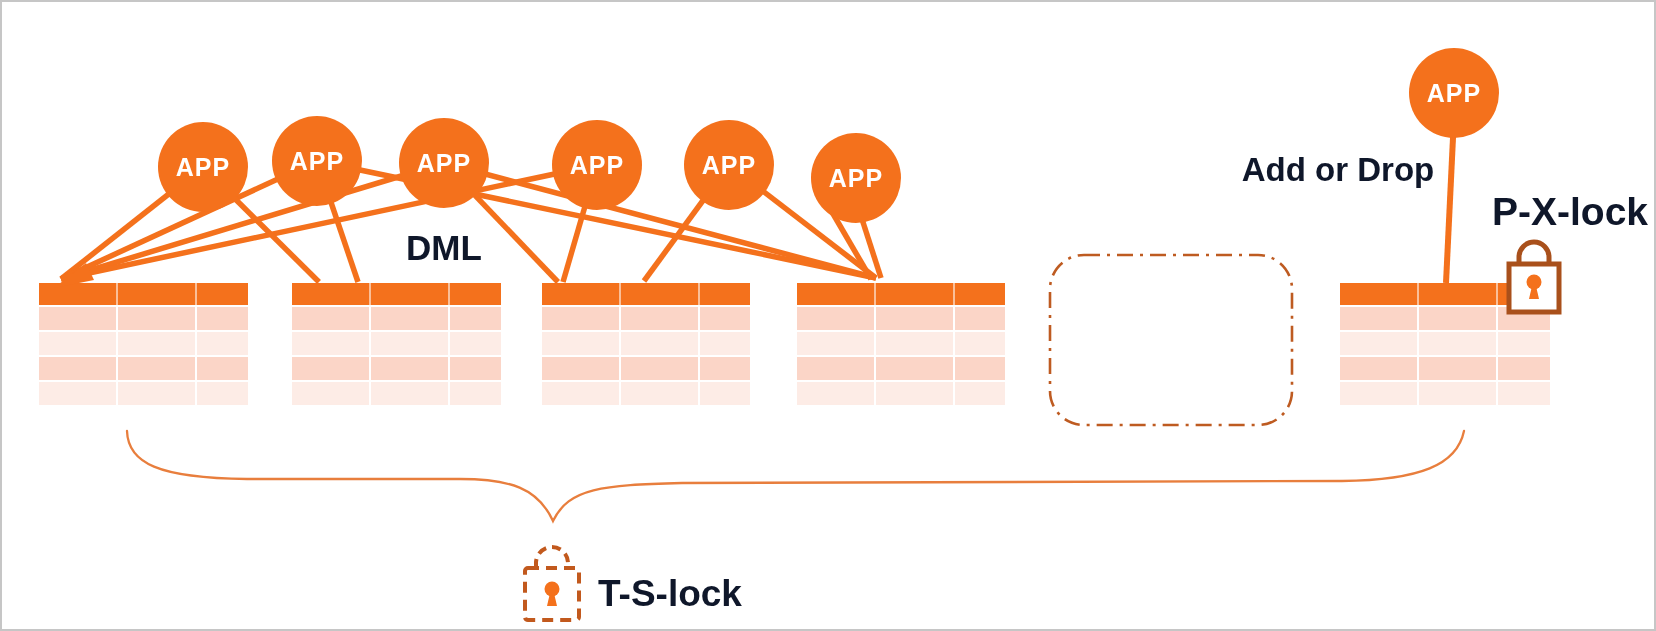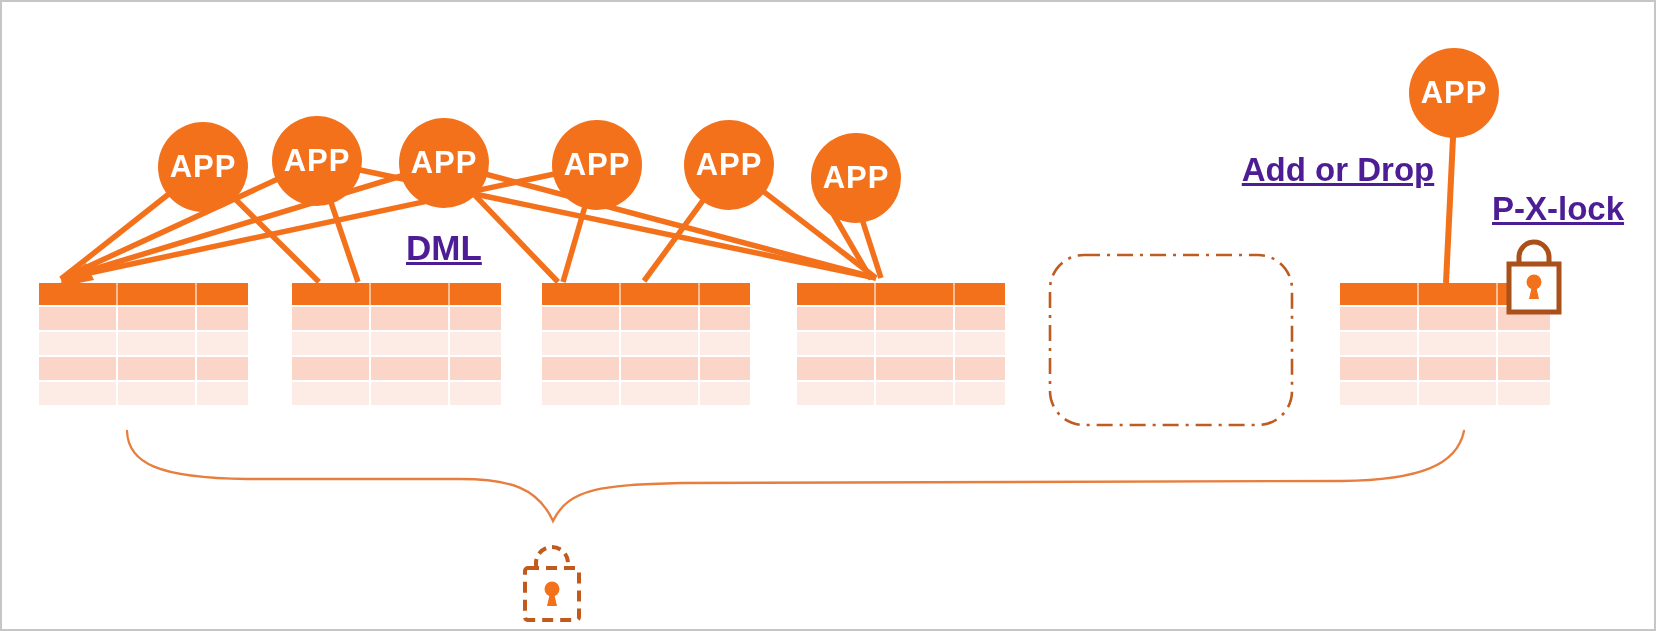--- a/index.html
+++ b/index.html
@@ -6,45 +6,45 @@
   .frame{
     position:relative;width:1656px;height:631px;box-sizing:border-box;
     background:#fff;border:2px solid #c6c6c6;overflow:hidden;
     font-family:"Liberation Sans",sans-serif;
   }
   .layer{position:absolute;left:0;top:0;width:1656px;height:631px;}
   
   .app{
     position:absolute;width:90px;height:90px;border-radius:50%;
     background:#F4711C;display:flex;align-items:center;justify-content:center;
-    color:#fff;font-size:31px;font-weight:600;letter-spacing:1px;
+    color:#fff;font-size:25px;font-weight:600;letter-spacing:1px;
   }
   
   .ptable{position:absolute;top:281px;}
   .hrow{
     height:22px;background-color:#F4711C;
     background-image:linear-gradient(90deg,
       transparent 0 77px, rgba(255,255,255,.55) 77px 79px,
       transparent 79px 156px, rgba(255,255,255,.55) 156px 158px,
       transparent 158px);
   }
   .trow{
     height:23px;margin-top:2px;
     background-image:linear-gradient(90deg,
       transparent 0 77px, #ffffff 77px 79px,
       transparent 79px 156px, #ffffff 156px 158px,
       transparent 158px);
   }
   .rdark{background-color:#FBD5C7;}
   .rlight{background-color:#FDECE6;}
   
-  .lbl{position:absolute;color:#4c1d95;font-weight:bold;white-space:nowrap;text-decoration:underline;}
+  .lbl{position:absolute;color:#0f172a;font-weight:bold;white-space:nowrap;}
   .lbl-dml{left:404px;top:226px;font-size:35px;}
   .lbl-aod{left:1233px;top:151px;width:206px;text-align:center;font-size:33px;line-height:33px;white-space:normal;}
-  .lbl-pxl{left:1490px;top:188px;font-size:33px;text-align:center;}
+  .lbl-pxl{left:1490px;top:188px;font-size:39px;text-align:center;}
   .lbl-tsl{left:596px;top:571px;font-size:37px;}
 </style>
 </head>
 <body>
 
 <div class="frame">
 
   <svg class="layer" viewBox="0 0 1656 631">
     <g stroke="#F4711C" stroke-width="5.5" fill="none">
       <line x1="201" y1="165" x2="59" y2="277"></line>
@@ -142,14 +142,15 @@
     </div>
   <div class="app" style="left:1407px;top:46px">
       <span>APP</span>
     </div>
 
   <div class="lbl lbl-dml">DML</div>
   <div class="lbl lbl-aod">
     <span>Add or Drop</span><br>
   </div>
   <div class="lbl lbl-pxl">P-X-lock</div>
+  <div class="lbl lbl-tsl">T-S-lock</div>
 
 </div>
 
 </body></html>

